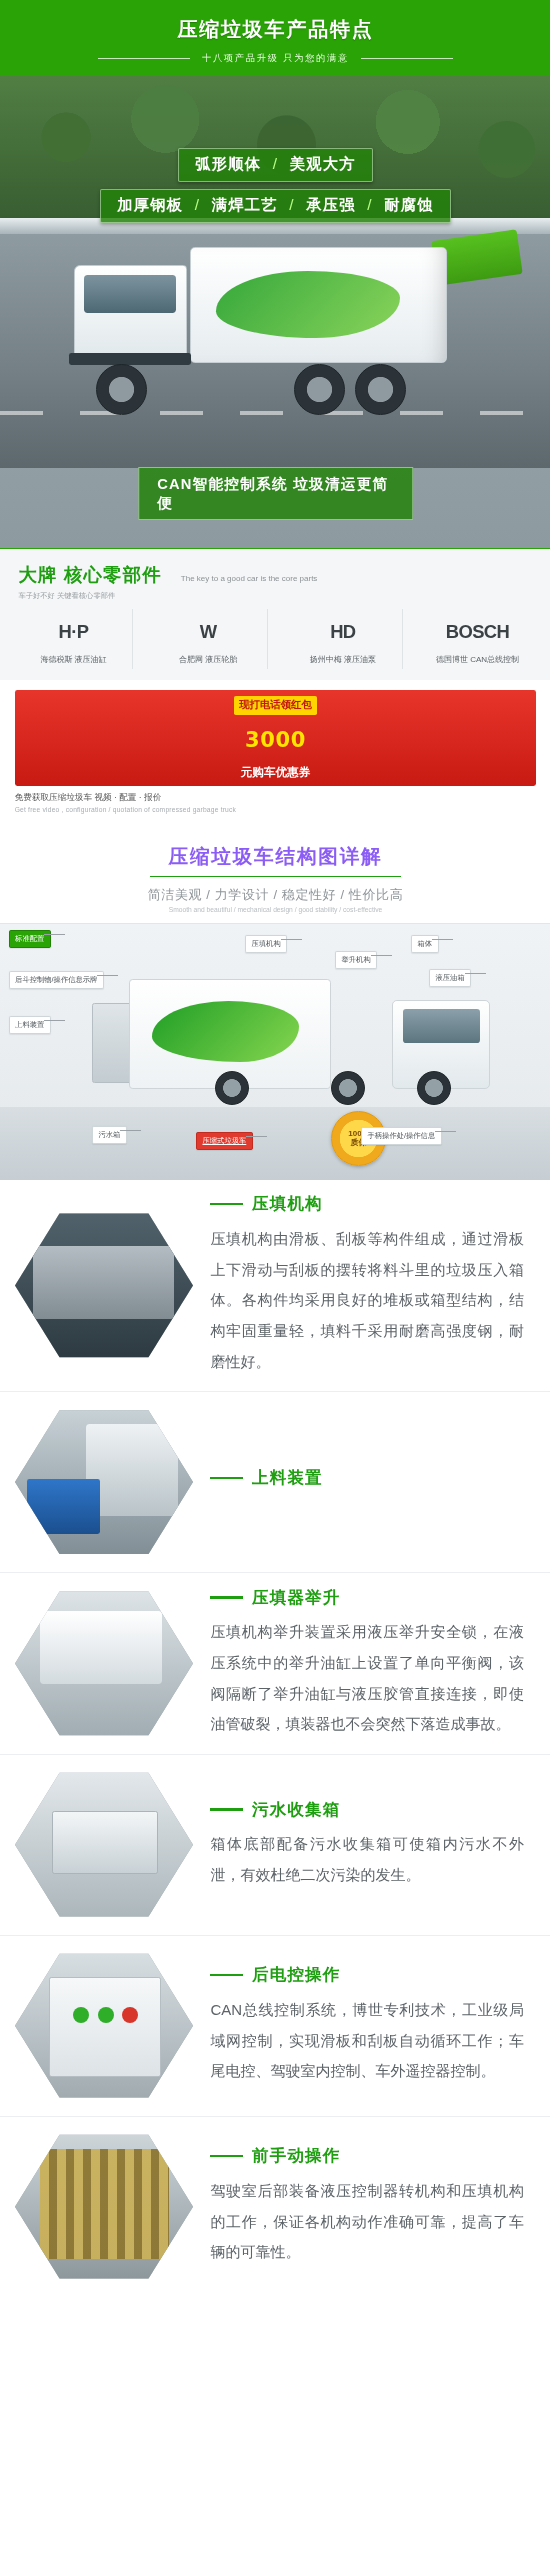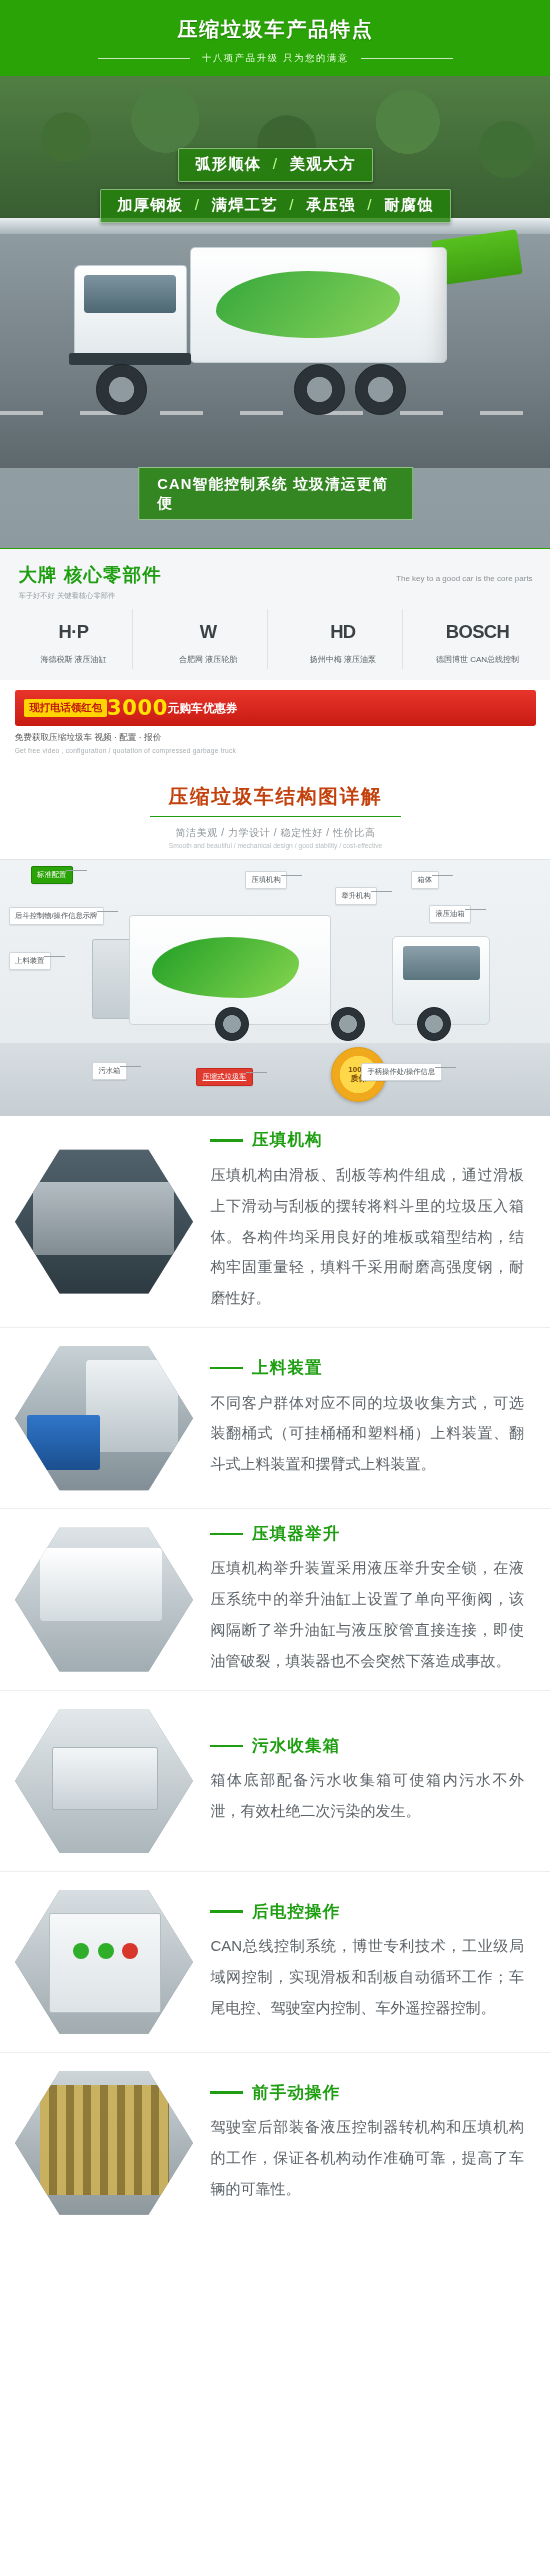--- a/index.html
+++ b/index.html
@@ -130,21 +130,21 @@
     border:0.6px solid rgba(255,255,255,.5);
     color:#ffffff; font-size:14.7px; font-weight:bold; letter-spacing:1.2px;
     padding:6.1px 18.4px;
   }
 
   
   .parts{
     width:551px; background:#f5f6f7; padding:0 0 11px 0; border-top:1.8px solid #2aa307;
   }
   .parts-head{
-    display:flex; align-items:flex-end; gap:19px; padding:13.5px 18.4px 3.7px 18.4px;justify-content:space-between;
+    display:flex; align-items:flex-end; gap:19px; padding:13.5px 18.4px 3.7px 18.4px;
   }
   .parts-head .big{
     color:#1f9e12; font-size:18.4px; font-weight:bold; letter-spacing:1.2px;
   }
   .parts-head .small{
     color:#8d9296; font-size:8px; padding-bottom:3.7px;
   }
   .parts-head2{ padding:0 18.4px 8.6px 18.4px; color:#9aa0a4; font-size:7.3px;}
   .parts-grid{
     display:flex; padding:0 14.7px; gap:16px;
@@ -158,43 +158,44 @@
     font-size:18.4px; font-weight:bold; color:#3b4246; letter-spacing:-0.6px;
   }
   .part-name{ font-size:8px; color:#5c6368; line-height:1.6; margin-top:3.7px;}
 
   
   .coupon{
     width:551px; background:#ffffff; padding:9.8px 14.7px 13.5px 14.7px;
   }
   .coupon-bar{
     background:linear-gradient(#e8352b,#c81a12);
-    border-radius:2.4px; padding:6.1px 9.8px; display:flex; align-items:center; gap:0;
+    border-radius:2.4px; padding:6.1px 9.8px; display:flex; align-items:center; gap:13px;
     color:#fff;
+    flex-direction:column;
   }
   .coupon-tag{
     background:#ffd400; color:#c0170f; font-weight:bold; font-size:10.4px;
     padding:2.4px 4.9px; border-radius:1.8px; white-space:nowrap;
   }
   .coupon-num{
     font-size:21px; font-weight:bold; color:#ffe400; letter-spacing:0.6px;
     font-family:"DejaVu Sans", sans-serif;
   }
   .coupon-txt{ font-size:11.6px; font-weight:bold;}
   .coupon-line2{ font-size:8.6px; color:#555; margin-top:6.1px; }
   .coupon-line3{ font-size:6.7px; color:#a8aeb2; margin-top:2.4px; letter-spacing:0.2px;}
 
   
   .sec-title-wrap{ text-align:center; padding:16px 0 0 0; }
   .sec-title{
-    display:inline-block; color:#c2410c; font-size:19.6px; font-weight:bold;
+    display:inline-block; color:#8b5cf6; font-size:19.6px; font-weight:bold;
     letter-spacing:1.8px; border-bottom:1.8px solid #1f9e12; padding:0 18.4px 6.1px 18.4px;
   }
   .sec-sub{
-    text-align:center; color:#8f9599; font-size:10px; margin:8.6px 0 2.4px 0; letter-spacing:0.6px;
+    text-align:center; color:#8f9599; font-size:13px; margin:8.6px 0 2.4px 0; letter-spacing:0.6px;
   }
   .sec-sub-en{ text-align:center; color:#b9bec1; font-size:6.7px; margin-bottom:9.8px;}
 
   
   .diagram{
     position:relative; width:551px; height:257px;
     background:linear-gradient(#f0f3f5,#e3e8eb);
     border-top:0.6px solid #e3e6e8;
   }
   .diagram-floor{
@@ -231,21 +232,21 @@
     background:radial-gradient(circle,#ffd84a 0 18.4px,#f0a81c 19px 100%);
     border:1.8px solid #e09a10; display:flex; align-items:center; justify-content:center;
     color:#7a4b05; font-size:8px; font-weight:bold; text-align:center; line-height:1.2;
     box-shadow:0 1.2px 3.7px rgba(0,0,0,.25);
   }
   .dlabel{
     position:absolute; background:#ffffff; border:0.6px solid #cfd6da;
     color:#4c5256; font-size:7.3px; padding:3.1px 5.5px; border-radius:1.8px;
     box-shadow:0 0.6px 1.2px rgba(0,0,0,.08); white-space:nowrap;
   }
-  .dlabel.green{ background:#2aa307; color:#fff; border-color:#1f8205;margin-left:22px;}
+  .dlabel.green{ background:#2aa307; color:#fff; border-color:#1f8205;}
   .dlabel.red{ background:#e03a2f; color:#fff; border-color:#c32a20;text-decoration:underline;}
   .dlabel:after{
     content:""; position:absolute; width:21px; height:0.6px; background:#9aa2a7;
   }
 
   
   .feature{
     width:551px; display:flex; align-items:center; padding:13.5px 0;
     border-bottom:0.6px solid #eceff1;
   }
@@ -443,21 +444,20 @@
     <div class="hexwrap">
       <div class="hex">
           <div class="ph"></div>
         </div>
     </div>
     <div class="txt">
       <div class="f-title">
         <span class="bar"></span>
         <span class="t">上料装置</span>
       </div>
-      <div class="f-body">不同客户群体对应不同的垃圾收集方式，可选装翻桶式（可挂桶桶和塑料桶）上料装置、翻斗式上料装置和摆臂式上料装置。</div>
     </div>
   </div>
 
   <div class="feature f3">
     <div class="hexwrap">
       <div class="hex">
           <div class="ph"></div>
         </div>
     </div>
     <div class="txt">

